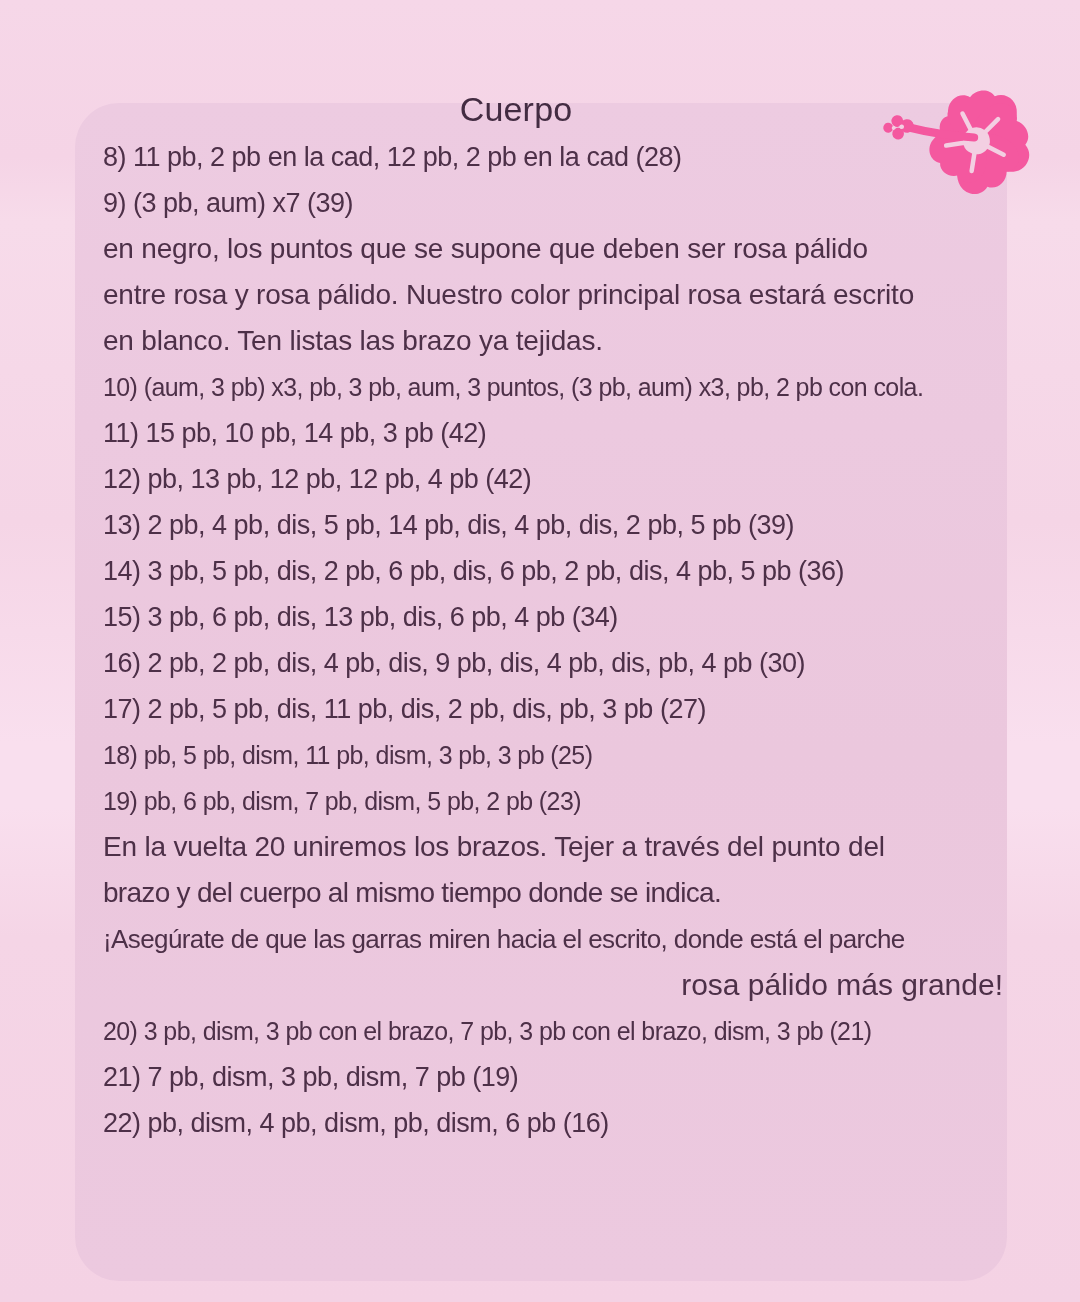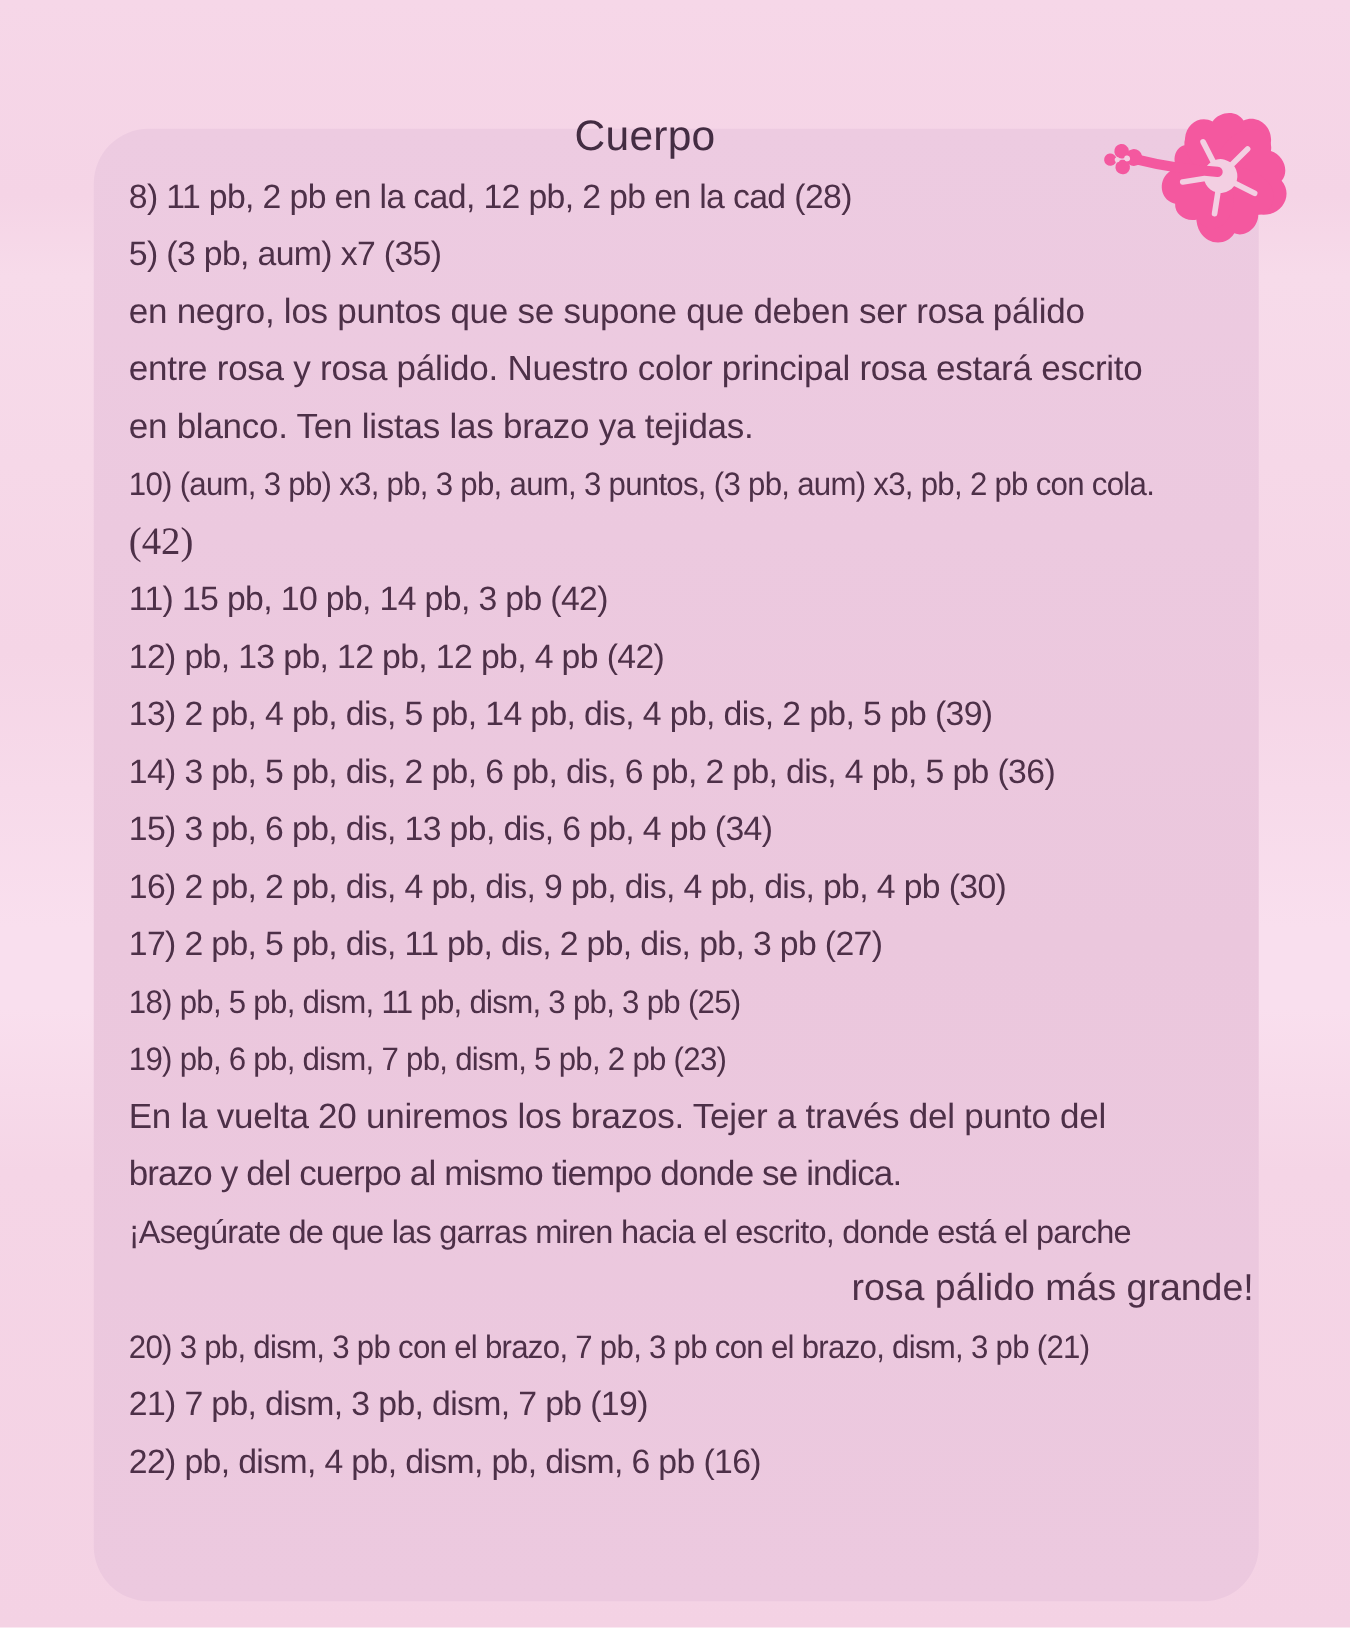--- a/index.html
+++ b/index.html
@@ -84,26 +84,25 @@
 <body>
 
 <div class="screen">
 
   <div class="card"></div>
 
   <div class="page-title">Cuerpo</div>
 
   <div class="lines">
       <div class="line s-step">8) 11 pb, 2 pb en la cad, 12 pb, 2 pb en la cad (28)</div>
-      <div class="line s-step">5) (3 pb, aum) x7 (35)</div>
+      <div class="line s-step">9) (3 pb, aum) x7 (39)</div>
       <div class="line s-para">en negro, los puntos que se supone que deben ser rosa pálido</div>
       <div class="line s-para">entre rosa y rosa pálido. Nuestro color principal rosa estará escrito</div>
       <div class="line s-para">en blanco. Ten listas las brazo ya tejidas.</div>
       <div class="line s-step-cond">10) (aum, 3 pb) x3, pb, 3 pb, aum, 3 puntos, (3 pb, aum) x3, pb, 2 pb con cola.</div>
-      <div class="line s-serif">(42)</div>
       <div class="line s-step">11) 15 pb, 10 pb, 14 pb, 3 pb (42)</div>
       <div class="line s-step">12) pb, 13 pb, 12 pb, 12 pb, 4 pb (42)</div>
       <div class="line s-step">13) 2 pb, 4 pb, dis, 5 pb, 14 pb, dis, 4 pb, dis, 2 pb, 5 pb (39)</div>
       <div class="line s-step">14) 3 pb, 5 pb, dis, 2 pb, 6 pb, dis, 6 pb, 2 pb, dis, 4 pb, 5 pb (36)</div>
       <div class="line s-step">15) 3 pb, 6 pb, dis, 13 pb, dis, 6 pb, 4 pb (34)</div>
       <div class="line s-step">16) 2 pb, 2 pb, dis, 4 pb, dis, 9 pb, dis, 4 pb, dis, pb, 4 pb (30)</div>
       <div class="line s-step">17) 2 pb, 5 pb, dis, 11 pb, dis, 2 pb, dis, pb, 3 pb (27)</div>
       <div class="line s-step-cond">18) pb, 5 pb, dism, 11 pb, dism, 3 pb, 3 pb (25)</div>
       <div class="line s-step-cond">19) pb, 6 pb, dism, 7 pb, dism, 5 pb, 2 pb (23)</div>
       <div class="line s-para">En la vuelta 20 uniremos los brazos. Tejer a través del punto del</div>

